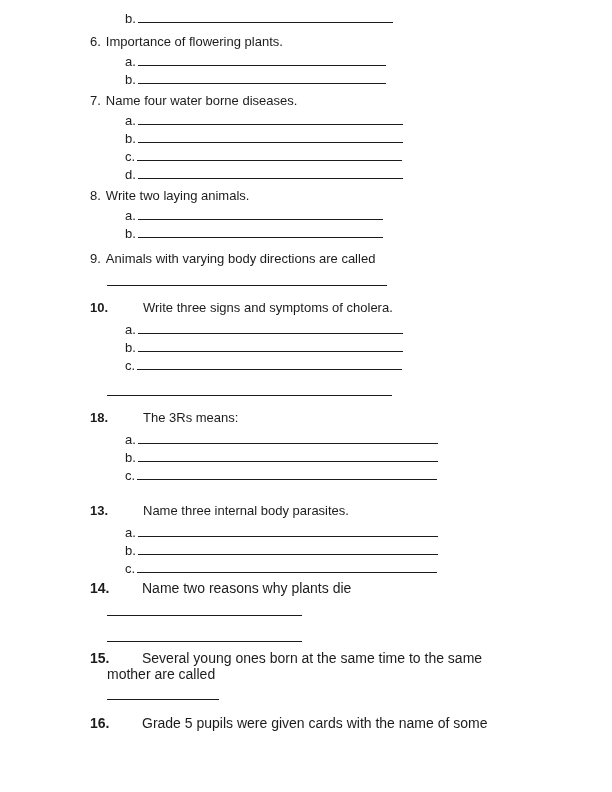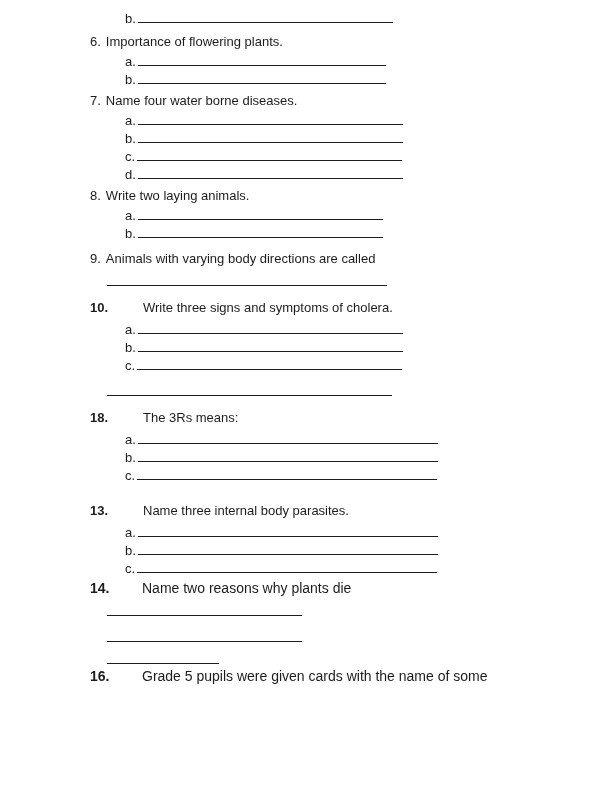--- a/index.html
+++ b/index.html
@@ -139,21 +139,25 @@
   <div class="row qhead small" style="margin-top:3px">
     <span class="qnum wide">14.</span><span>Name two reasons why plants die</span>
   </div>
   <div class="row standalone" style="margin-top:6px">
     <span class="blank" style="width:195px;margin-left:0"></span>
   </div>
   <div class="row standalone" style="margin-top:8px">
     <span class="blank" style="width:195px;margin-left:0"></span>
   </div>
 
+  <div class="qhead small" style="margin-top:4px">
+    <span class="qnum wide">15.</span><span>Several young ones born at the same time to the same</span><br>
+    <span class="cont">mother are called</span>
+  </div>
   <div class="row standalone" style="margin-top:4px">
     <span class="blank" style="width:112px;margin-left:0"></span>
   </div>
 
-  <div class="qhead small" style="margin-top:0">
+  <div class="qhead small" style="margin-top:11px">
     <span class="qnum wide">16.</span><span>Grade 5 pupils were given cards with the name of some</span><br>
   </div>
 
 </div>
 
 </body></html>

